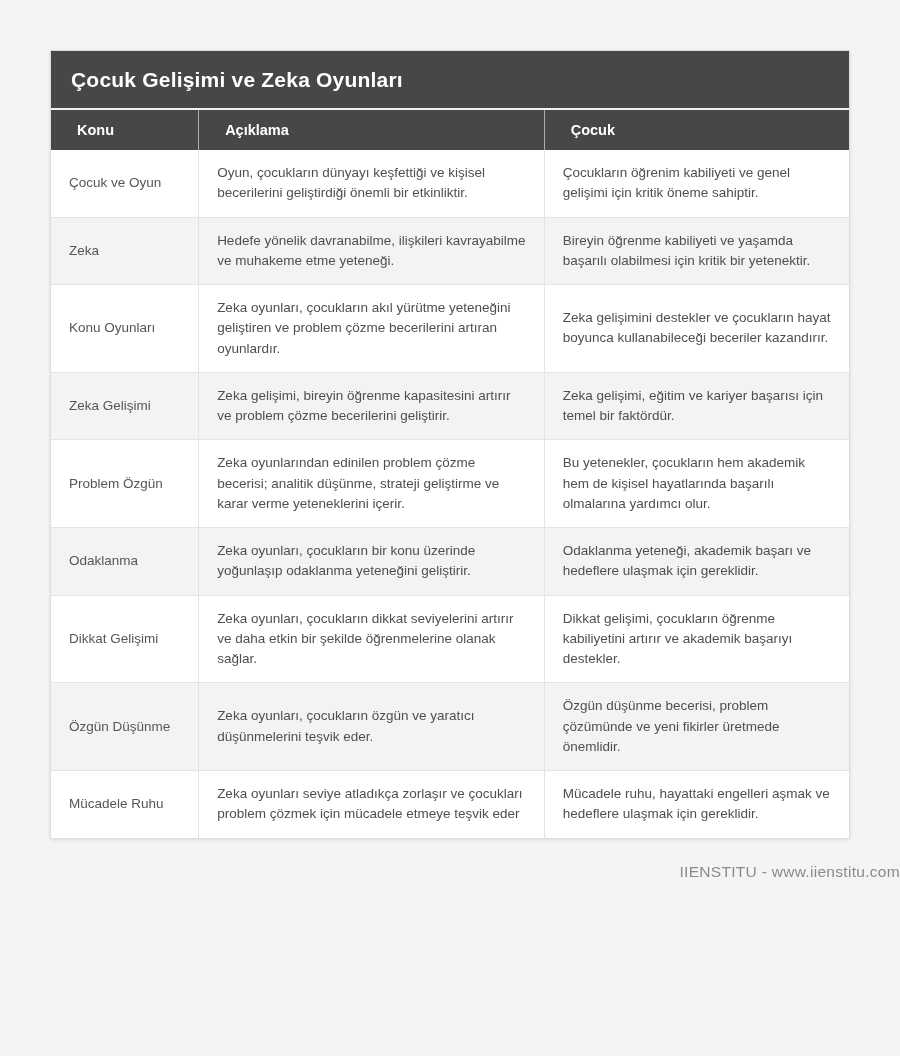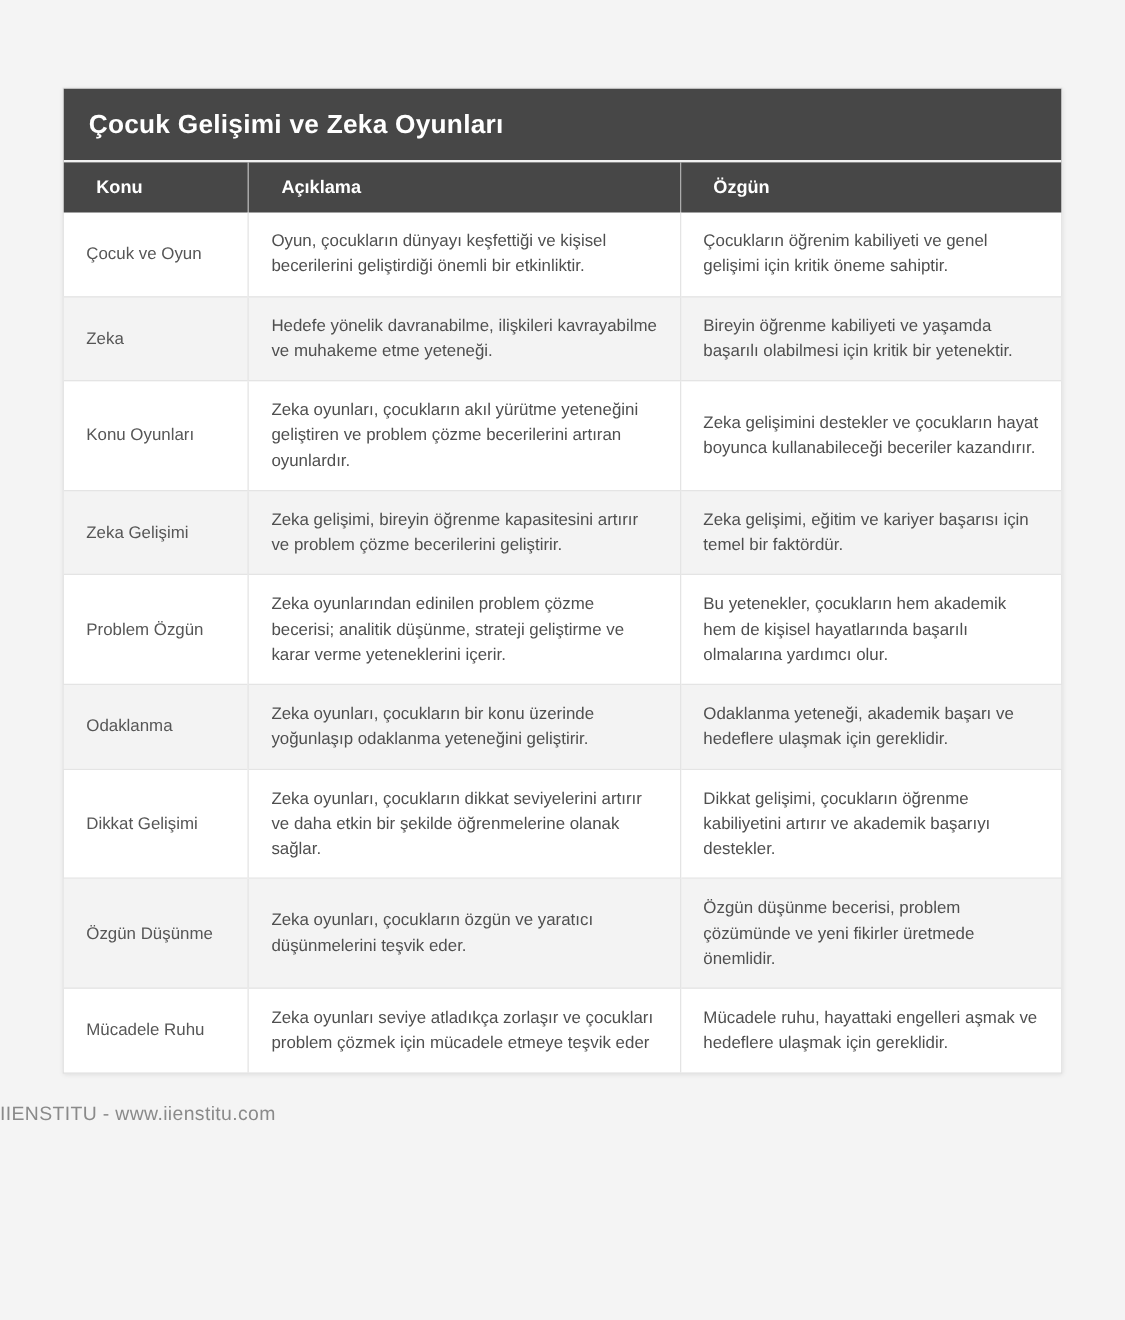--- a/index.html
+++ b/index.html
@@ -14,21 +14,21 @@
   }
   * { margin: 0; padding: 0; box-sizing: border-box; }
   html, body {
     width: 900px;
     min-height: 1056px;
     background: var(--page-bg);
     font-family: "Liberation Sans", "DejaVu Sans", sans-serif;
   }
   .card {
     width: 800px;
-    margin: 70px auto 0 auto;
+    margin: 50px auto 0 auto;
     background: var(--card-bg);
     border: 1px solid #ddd;
     box-shadow: 0 1px 4px rgba(0,0,0,0.10);
   }
   .title-bar {
     background: var(--header-bg);
     color: var(--header-text);
     font-size: 21px;
     font-weight: bold;
     padding: 17px 20px 16px 20px;
@@ -60,21 +60,21 @@
     padding: 13px 18px;
     vertical-align: middle;
     border-top: 1px solid var(--border);
     border-left: 1px solid var(--border);
   }
   tbody td:first-child { border-left: none; }
   tbody tr:first-child td { border-top: none; }
   tbody tr:nth-child(even) { background: var(--row-alt-bg); }
   tbody td.konu-cell { color: #565656; }
   .footer {
-    text-align: left;
+    text-align: right;
     color: var(--footer-text);
     font-size: 15.5px;
     padding: 24px 0 40px 0;
     letter-spacing: 0.3px;
   }
 </style>
 </head>
 <body>
 
 <div class="card">
@@ -83,21 +83,21 @@
   <table class="data-table">
     <colgroup>
       <col class="c-konu">
       <col class="c-aciklama">
       <col class="c-onem">
     </colgroup>
     <thead>
       <tr>
         <th>Konu</th>
         <th>Açıklama</th>
-        <th>Özgün</th>
+        <th>Çocuk</th>
       </tr>
     </thead>
     <tbody>
   <tr>
     <td class="konu-cell">Çocuk ve Oyun</td>
     <td>Oyun, çocukların dünyayı keşfettiği ve kişisel becerilerini geliştirdiği önemli bir etkinliktir.</td>
     <td>Çocukların öğrenim kabiliyeti ve genel gelişimi için kritik öneme sahiptir.</td>
   </tr>
 
   <tr>

